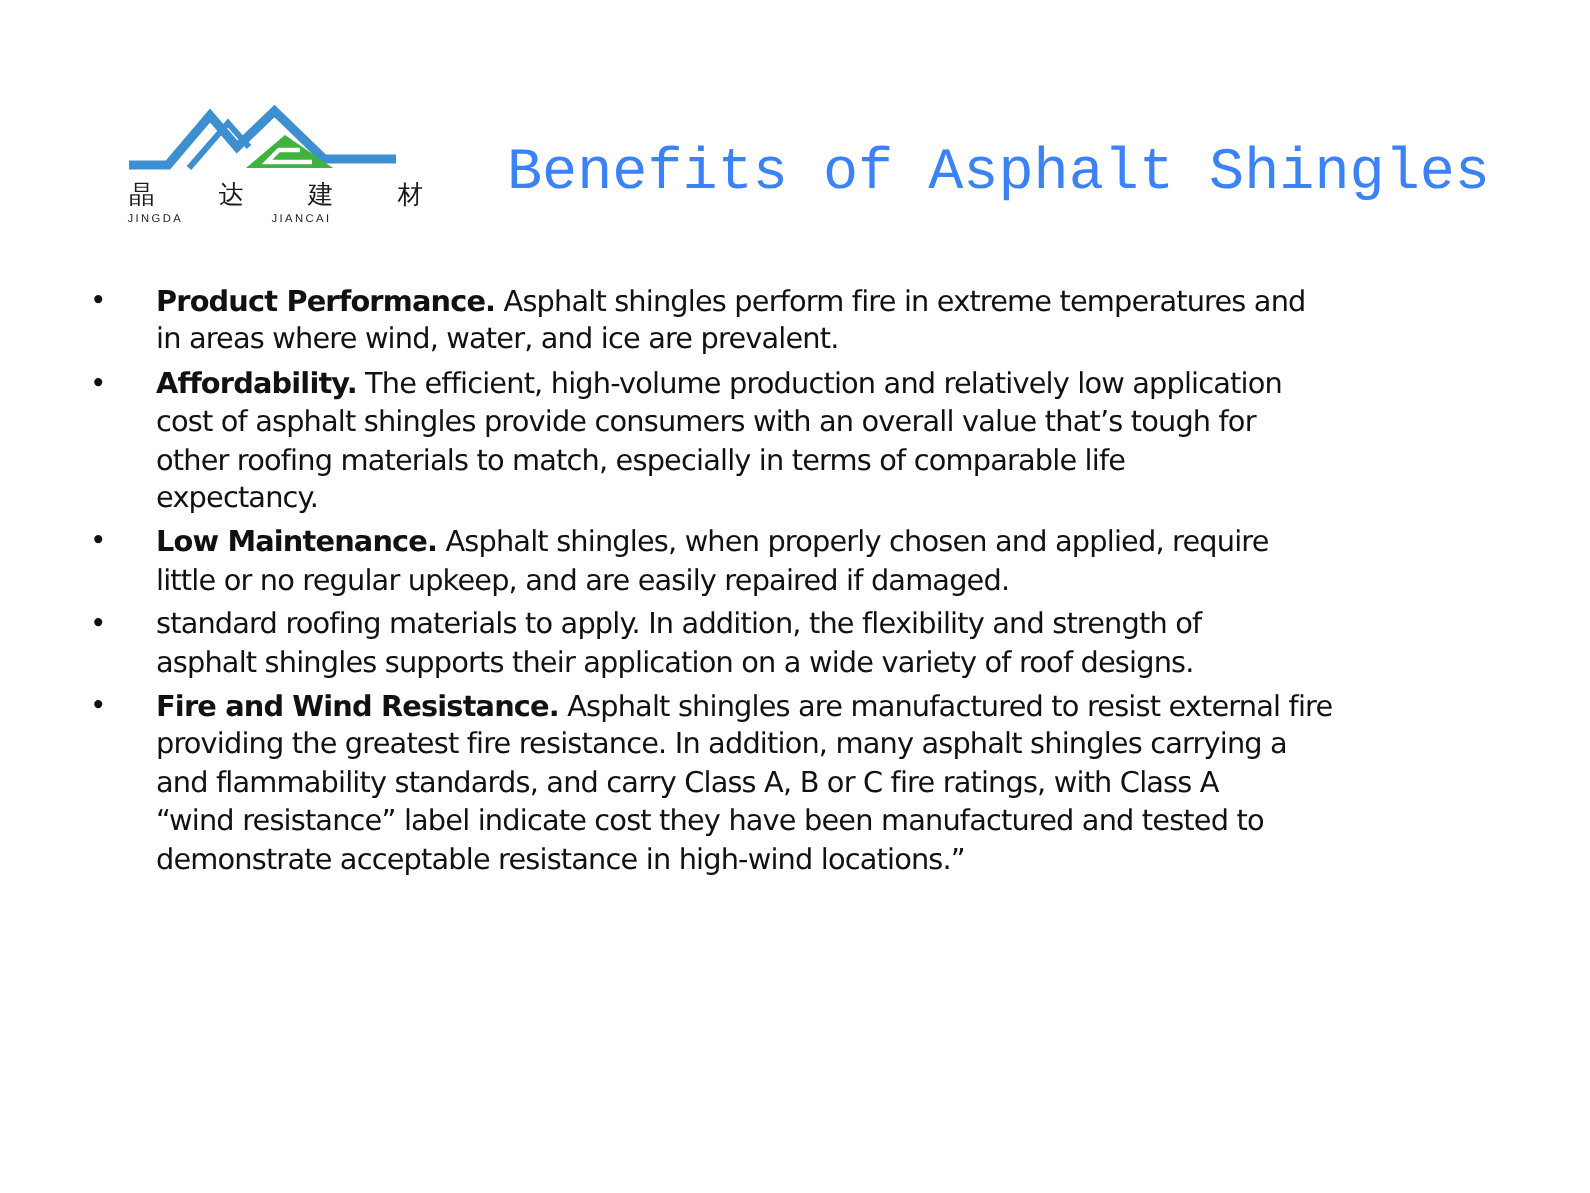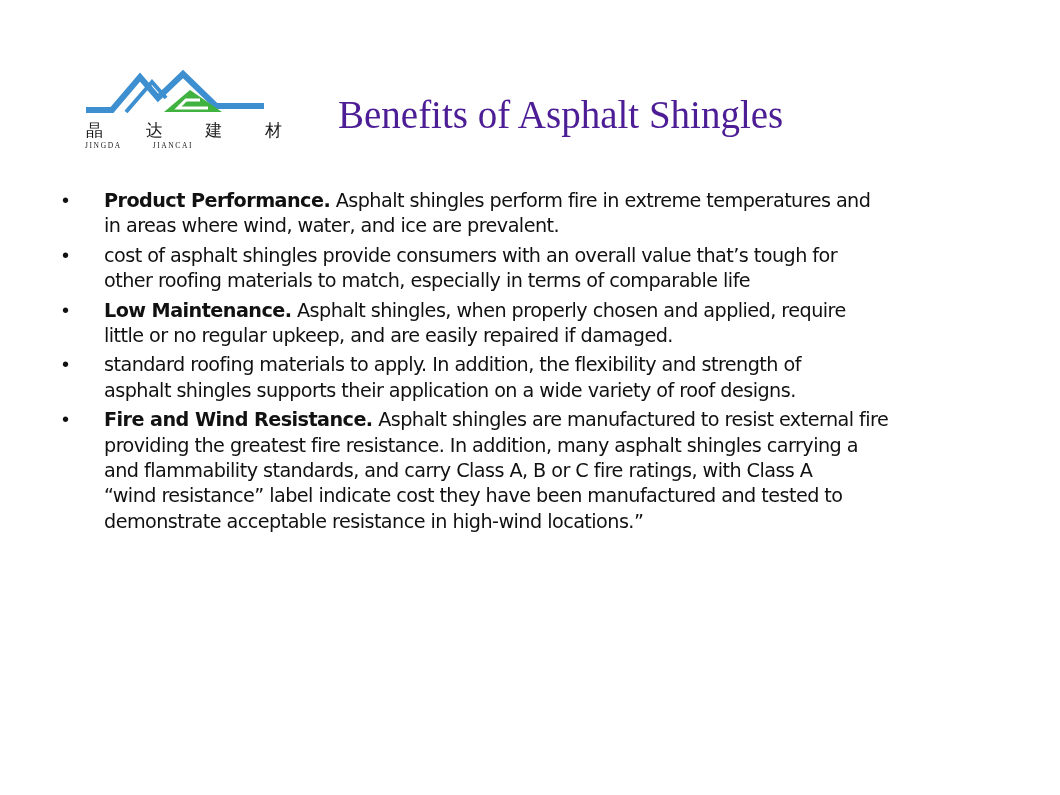--- a/index.html
+++ b/index.html
@@ -8,28 +8,28 @@
 
     .logo { position: absolute; left: 82px; top: 68px; width: 200px; height: 80px; }
     .logo svg { position: absolute; left: 0; top: 0; }
     .logo-cn {
       position: absolute; left: 4px; top: 53px; width: 196px;
       font-family: "DejaVu Sans", sans-serif; font-size: 17px; color: #1a1a1a;
       display: flex; justify-content: space-between; letter-spacing: 0; line-height: 18px;
     }
     .logo-en {
       position: absolute; left: 3px; top: 73px; width: 196px;
-      font-family: Liberation Serif, serif; font-size: 7.5px; color: #1a1a1a;
+      font-family: Liberation Sans, sans-serif; font-size: 7.5px; color: #1a1a1a;
       display: flex; justify-content: space-between; letter-spacing: 1.6px; line-height: 9px;
     }
 
     .title {
       position: absolute; left: 338px; top: 92px;
-      font-family: Liberation Serif, serif;
-      font-size: 39px; color: #4c1d95; line-height: 46px; white-space: nowrap;
+      font-family: Liberation Mono, monospace;
+      font-size: 39px; color: #3b82f6; line-height: 46px; white-space: nowrap;
     }
 
     .bullets { position: absolute; left: 0; top: 188px; width: 1060px; }
     .item { position: relative; margin-bottom: 4px; }
     .bullet {
       position: absolute; left: 62px; top: 0;
       font-family: "Liberation Sans", sans-serif; font-size: 20px; color: #111; line-height: 25px;
     }
     .item-text {
       margin-left: 104px; width: 930px;
@@ -56,41 +56,43 @@
       <polyline points="118,32 104,32 96,40 126,40" fill="none" stroke="#ffffff" stroke-width="3"></polyline>
     </svg>
     <div class="logo-cn">
       <span>晶</span>
       <span>达</span>
       <span>建</span>
       <span>材</span>
     </div>
     <div class="logo-en">
       <span>JINGDA</span>
-      <span style="margin-right:88px;">JIANCAI</span>
+      <span style="margin-right:60px;">JIANCAI</span>
     </div>
   </div>
 
   <div class="title">Benefits of Asphalt Shingles</div>
 
   <div class="bullets">
 
     <div class="item">
       <span class="bullet">•</span>
       <div class="item-text">
         <span class="line"><span class="lead">Product Performance.</span><span> Asphalt shingles perform fire in extreme temperatures and</span></span>
         <span class="line">in areas where wind, water, and ice are prevalent.</span>
       </div>
     </div>
 
     <div class="item">
       <span class="bullet">•</span>
       <div class="item-text">
+        <span class="line"><span class="lead">Affordability.</span><span> The efficient, high-volume production and relatively low application</span></span>
         <span class="line">cost of asphalt shingles provide consumers with an overall value that’s tough for</span>
         <span class="line">other roofing materials to match, especially in terms of comparable life</span>
+        <span class="line">expectancy.</span>
       </div>
     </div>
 
     <div class="item">
       <span class="bullet">•</span>
       <div class="item-text">
         <span class="line"><span class="lead">Low Maintenance.</span><span> Asphalt shingles, when properly chosen and applied, require</span></span>
         <span class="line">little or no regular upkeep, and are easily repaired if damaged.</span>
       </div>
     </div>

